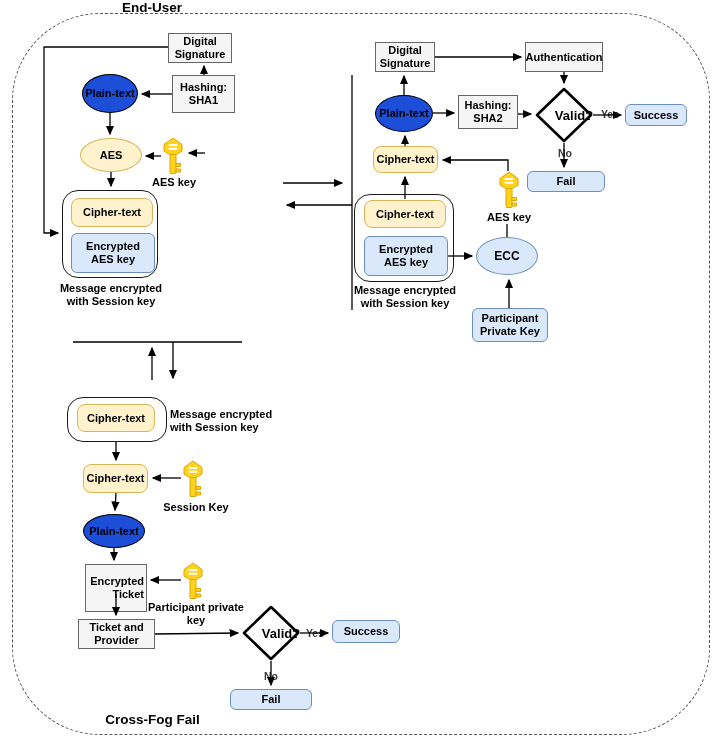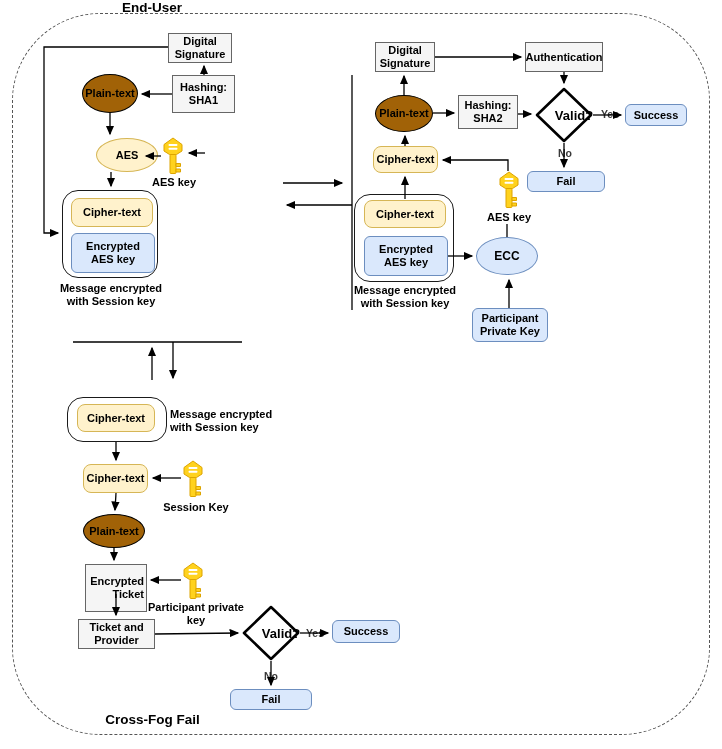--- a/index.html
+++ b/index.html
@@ -12,41 +12,41 @@
     left:12px;top:13px;width:698px;height:722px;border:1.6px dashed #555;border-radius:88px;
   }
   .node{
     display:flex;align-items:center;justify-content:center;text-align:center;
     font-size:11px;line-height:1.18;padding:1px 2px;
   }
   .gray{background:#F5F5F5;border:1px solid #666;}
   .yellow{background:#FFF2CC;border:1.3px solid #D6B656;border-radius:8px;}
   .blue{background:#DAE8FC;border:1.4px solid #6C8EBF;border-radius:6px;}
   .ellipse{border-radius:50%;}
-  .white-ellipse{background:#a16207;border:1.3px solid #000;border-radius:50%;}
+  .white-ellipse{background:#1d4ed8;border:1.3px solid #000;border-radius:50%;}
   .container{background:#fff;border:1.5px solid #1a1a1a;border-radius:16px;}
   .note{font-size:11px;line-height:1.22;}
   .sec-title{font-size:13.5px;text-align:center;}
   .small-lbl{font-size:10.5px;color:#3a3a3a;text-align:center;background:transparent;}
   svg.overlay{position:absolute;left:0;top:0;pointer-events:none;}
   .dia-text{position:absolute;left:10px;top:0;width:100%;height:100%;display:flex;align-items:center;justify-content:center;font-size:13px;}
 </style>
 </head>
 <body>
 
 <div id="stage">
 
   <div class="abs outer-border"></div>
 
   <div class="abs sec-title" style="left:92px;top:0;width:120px;">End-User</div>
 
   <div class="abs node gray" style="left:168px;top:33px;width:64px;height:30px;">Digital Signature</div>
   <div class="abs node white-ellipse" style="left:82px;top:74px;width:56px;height:39px;">Plain-text</div>
   <div class="abs node gray" style="left:172px;top:75px;width:63px;height:38px;">Hashing: SHA1</div>
-  <div class="abs node yellow ellipse" style="left:96px;top:138px;width:62px;height:34px;">AES</div>
+  <div class="abs node yellow ellipse" style="left:80px;top:138px;width:62px;height:34px;">AES</div>
 
   <div class="abs" style="left:161px;top:137px;width:24px;height:39px;">
     <svg width="24" height="39" viewBox="0 0 24 39">
       <g stroke="#DDA400" stroke-width="1" fill="#FFD21E" stroke-linejoin="round">
         <polygon points="12,1 21,7.5 21,14 15.5,17.5 8.5,17.5 3,14 3,7.5"></polygon>
         <rect x="9" y="17.5" width="6" height="19" rx="1"></rect>
         <rect x="15" y="26.5" width="4.5" height="3"></rect>
         <rect x="15" y="32" width="4.5" height="3"></rect>
       </g>
       <rect x="7.5" y="7" width="9" height="1.9" rx="0.9" fill="#fff"></rect>

